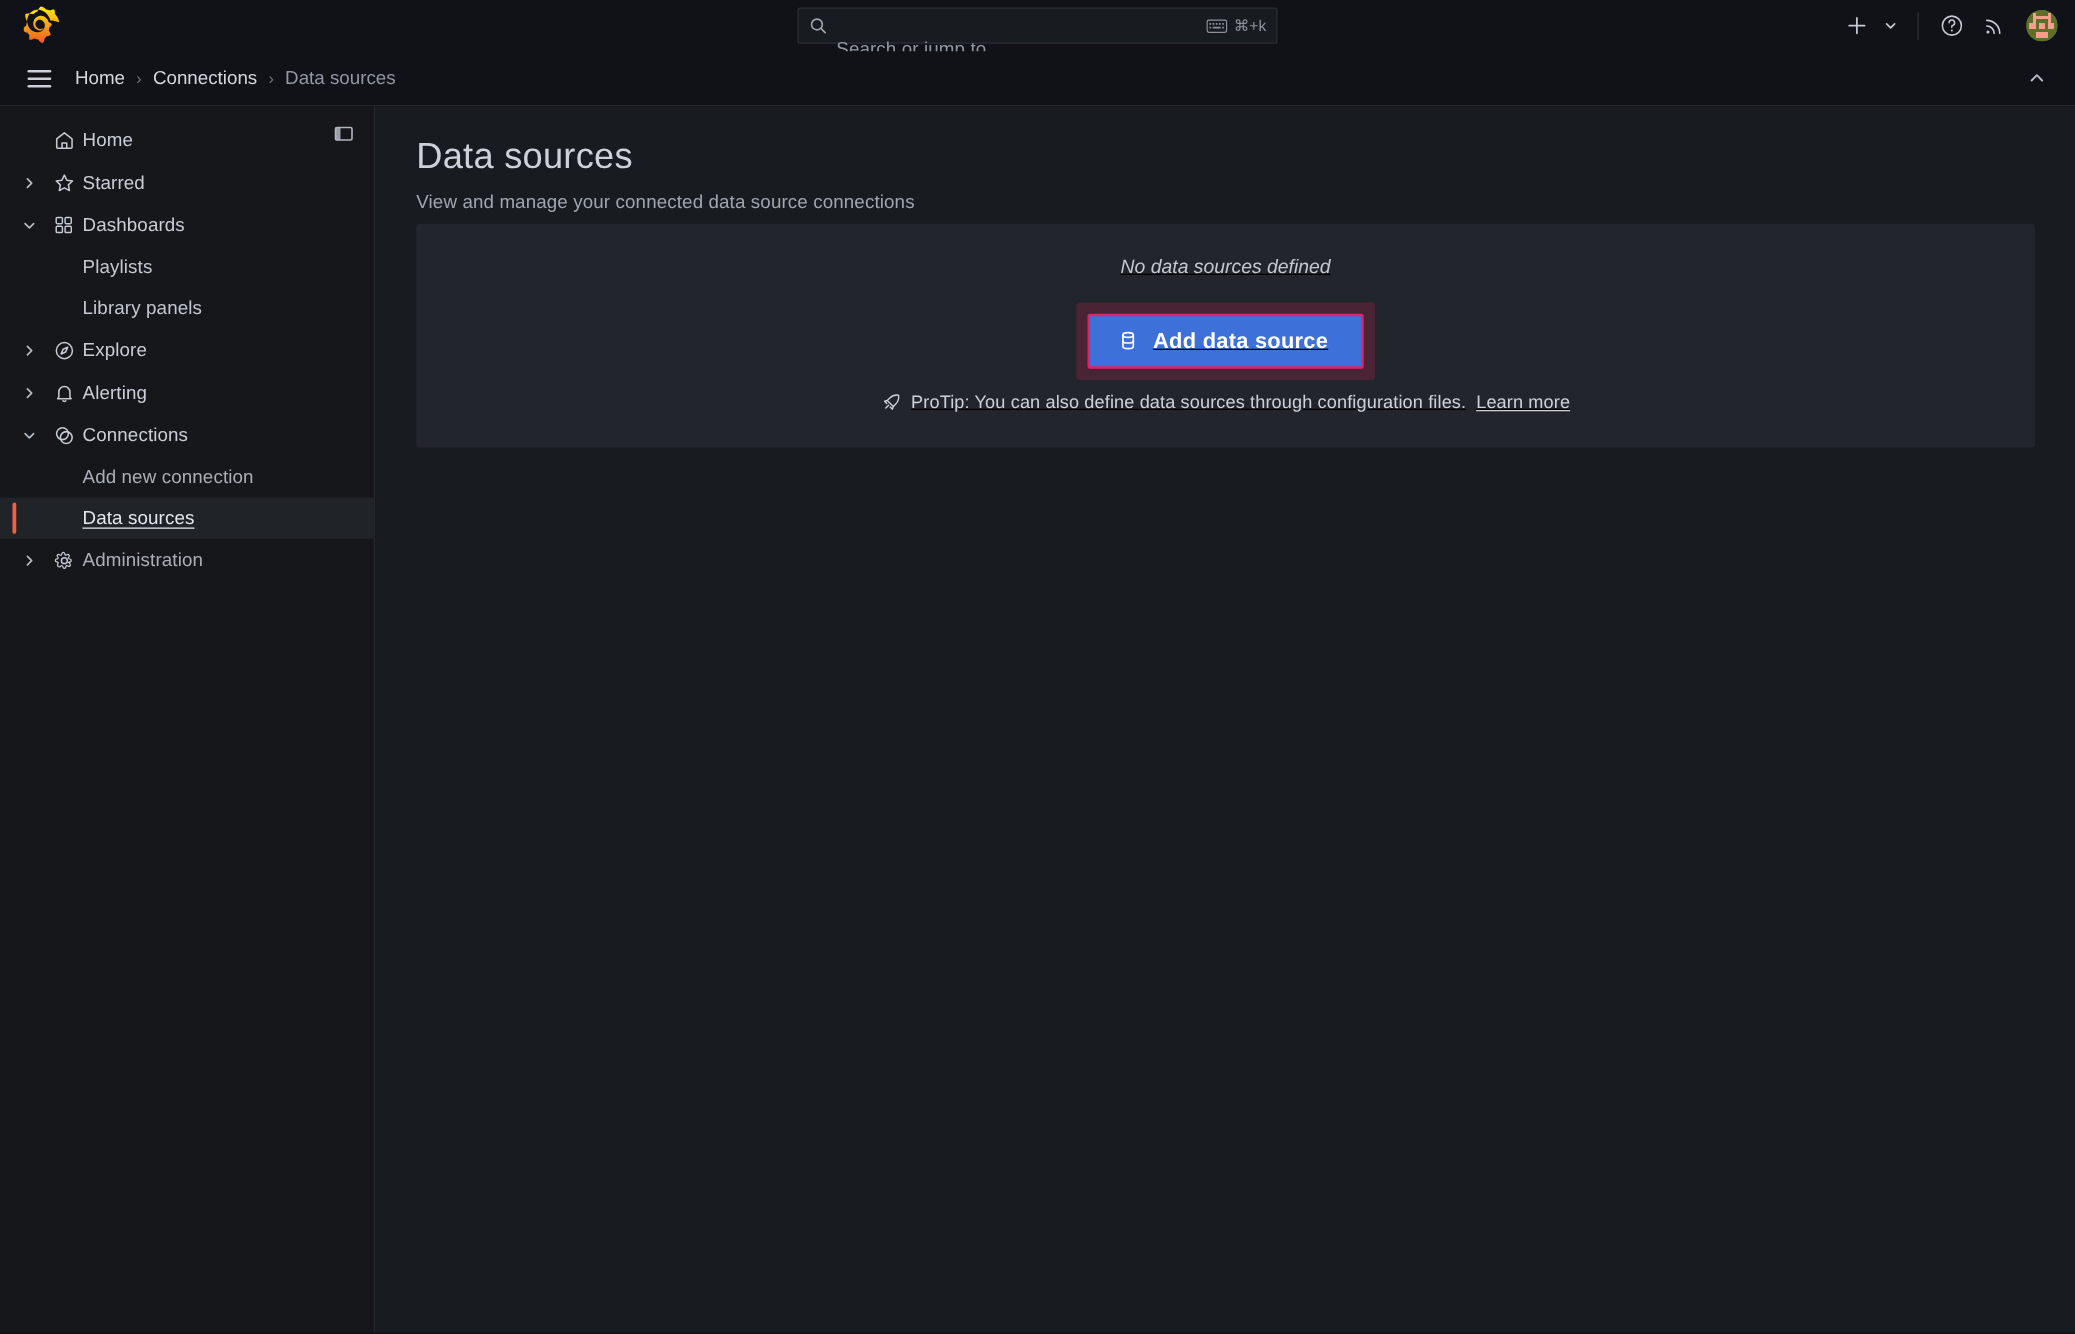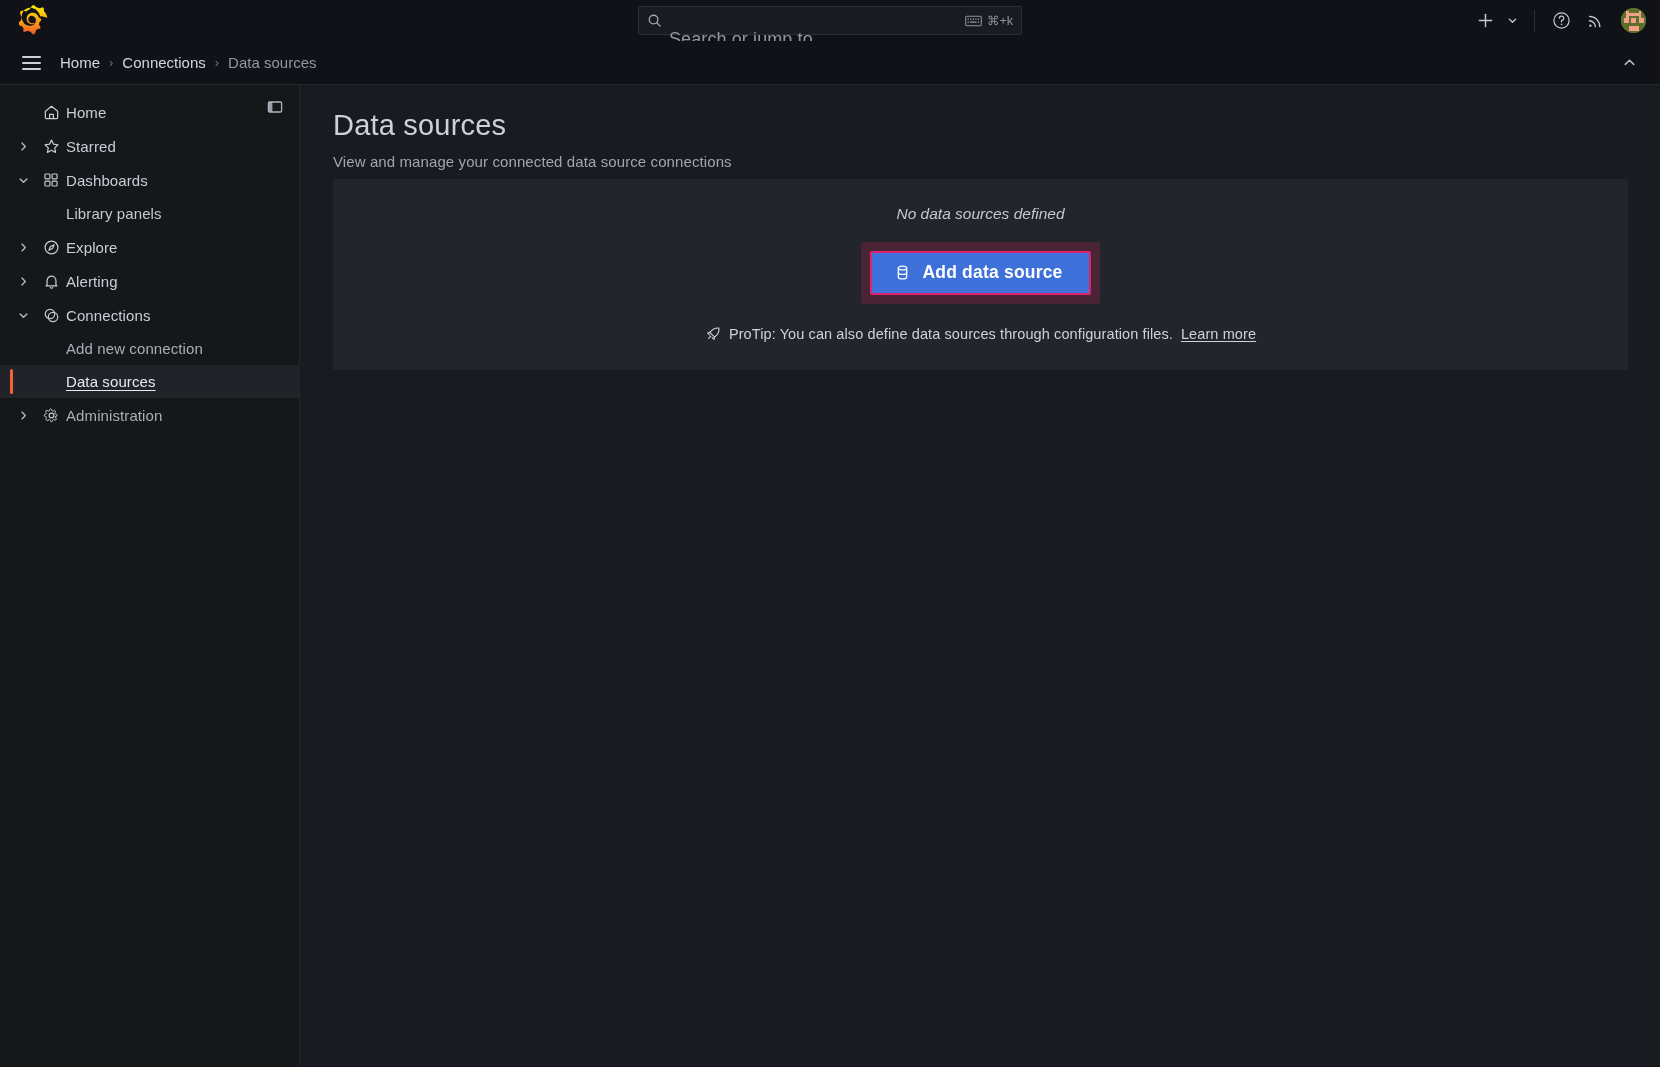--- a/index.html
+++ b/index.html
@@ -32,21 +32,21 @@
     border-radius: 2px;
     display: flex; align-items: center;
     padding: 0 8px;
     gap: 7px;
     cursor: text;
   }
   .search-icon { flex: 0 0 auto; display: flex; align-items: center; color: #9fa7b3; }
   .search-ph {
     flex: 1 1 auto;
     color: #9197a0;
-    font-size: 18px;
+    font-size: 15px;
     letter-spacing: .1px;
     white-space: nowrap;
     margin-top: 38px;
   }
   .search-kbd {
     display: flex; align-items: center; gap: 5px;
     color: #8d939d; font-size: 12.5px;
   }
   .kbd-icon { display: flex; align-items: center; }
   .topbar-right {
@@ -166,21 +166,21 @@
   .page-sub {
     font-size: 15px;
     color: #a0a6b0;
     margin-bottom: 9px;
     letter-spacing: .1px;
   }
   .panel {
     background: #22252b;
     border-radius: 3px;
     padding: 26px 20px 28px;
-    display: flex; flex-direction: column; align-items: center;
+    display: flex; flex-direction: column; align-items: center; text-decoration: underline;
   }
   .empty-msg {
     font-size: 15.5px; font-style: italic;
     color: #c3c8d1;
     margin-bottom: 19px;
   }
   .btn-highlight {
     background: rgba(197, 32, 84, 0.25);
     padding: 9px;
     border-radius: 3px;
@@ -194,21 +194,21 @@
     font-size: 17.5px;
     font-weight: bold;
     padding: 11px 26px 11px 22px;
     border-radius: 2px;
     cursor: pointer;
     letter-spacing: .2px;
     line-height: 1;
   }
   .btn-icon { display: flex; align-items: center; }
   .protip {
-    margin-top: 22px;
+    margin-top: 10px;
     display: flex; gap: 8px;
     font-size: 14.5px; color: #cdd2da;
     letter-spacing: .1px;
   }
   .protip-icon { display: flex; align-items: center; color: #cdd2da; }
   .protip a { color: #cdd2da; text-decoration: underline; text-underline-offset: 2px; cursor: pointer; }
 </style>
 </head>
 <body>
 
@@ -365,20 +365,25 @@
           <rect x="2.2" y="10.2" width="5.6" height="5.6" rx="1"></rect>
           <rect x="10.2" y="10.2" width="5.6" height="5.6" rx="1"></rect>
         </svg>
       </span>
       <span class="nav-label">Dashboards</span>
     </div>
 
     <div class="nav-item child">
       <span class="nav-caret empty"></span>
       <span class="nav-icon empty"></span>
+      <span class="nav-label">Playlists</span>
+    </div>
+    <div class="nav-item child">
+      <span class="nav-caret empty"></span>
+      <span class="nav-icon empty"></span>
       <span class="nav-label">Library panels</span>
     </div>
 
     <div class="nav-item">
       <span class="nav-caret">
         <svg width="11" height="11" viewBox="0 0 12 12" fill="none" stroke="currentColor" stroke-width="1.5" stroke-linecap="round" stroke-linejoin="round">
             <polyline points="4.3,2.3 8,6 4.3,9.7"></polyline>
           </svg>
       </span>
       <span class="nav-icon">

